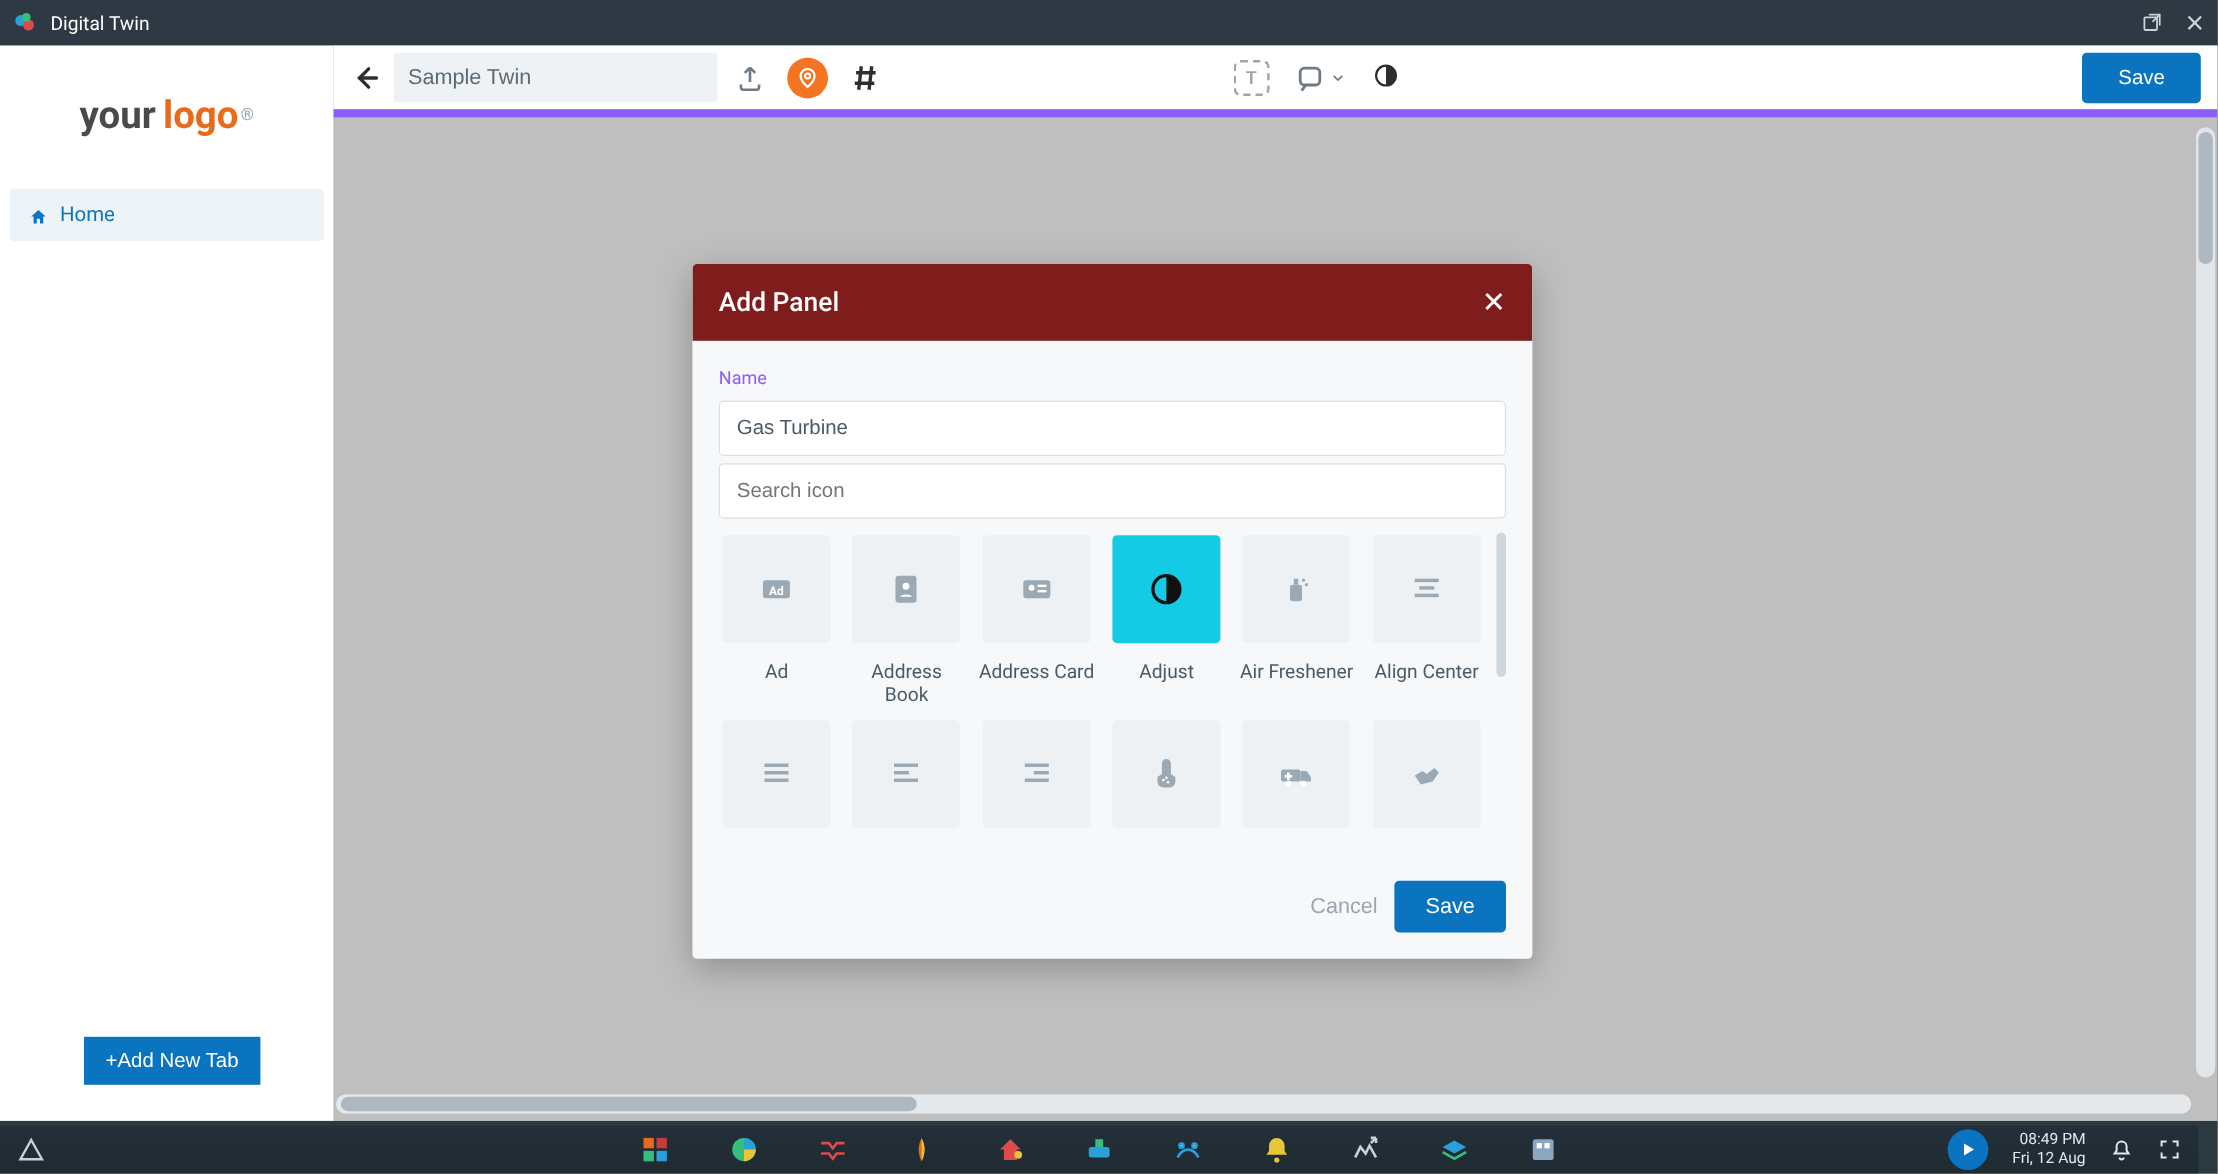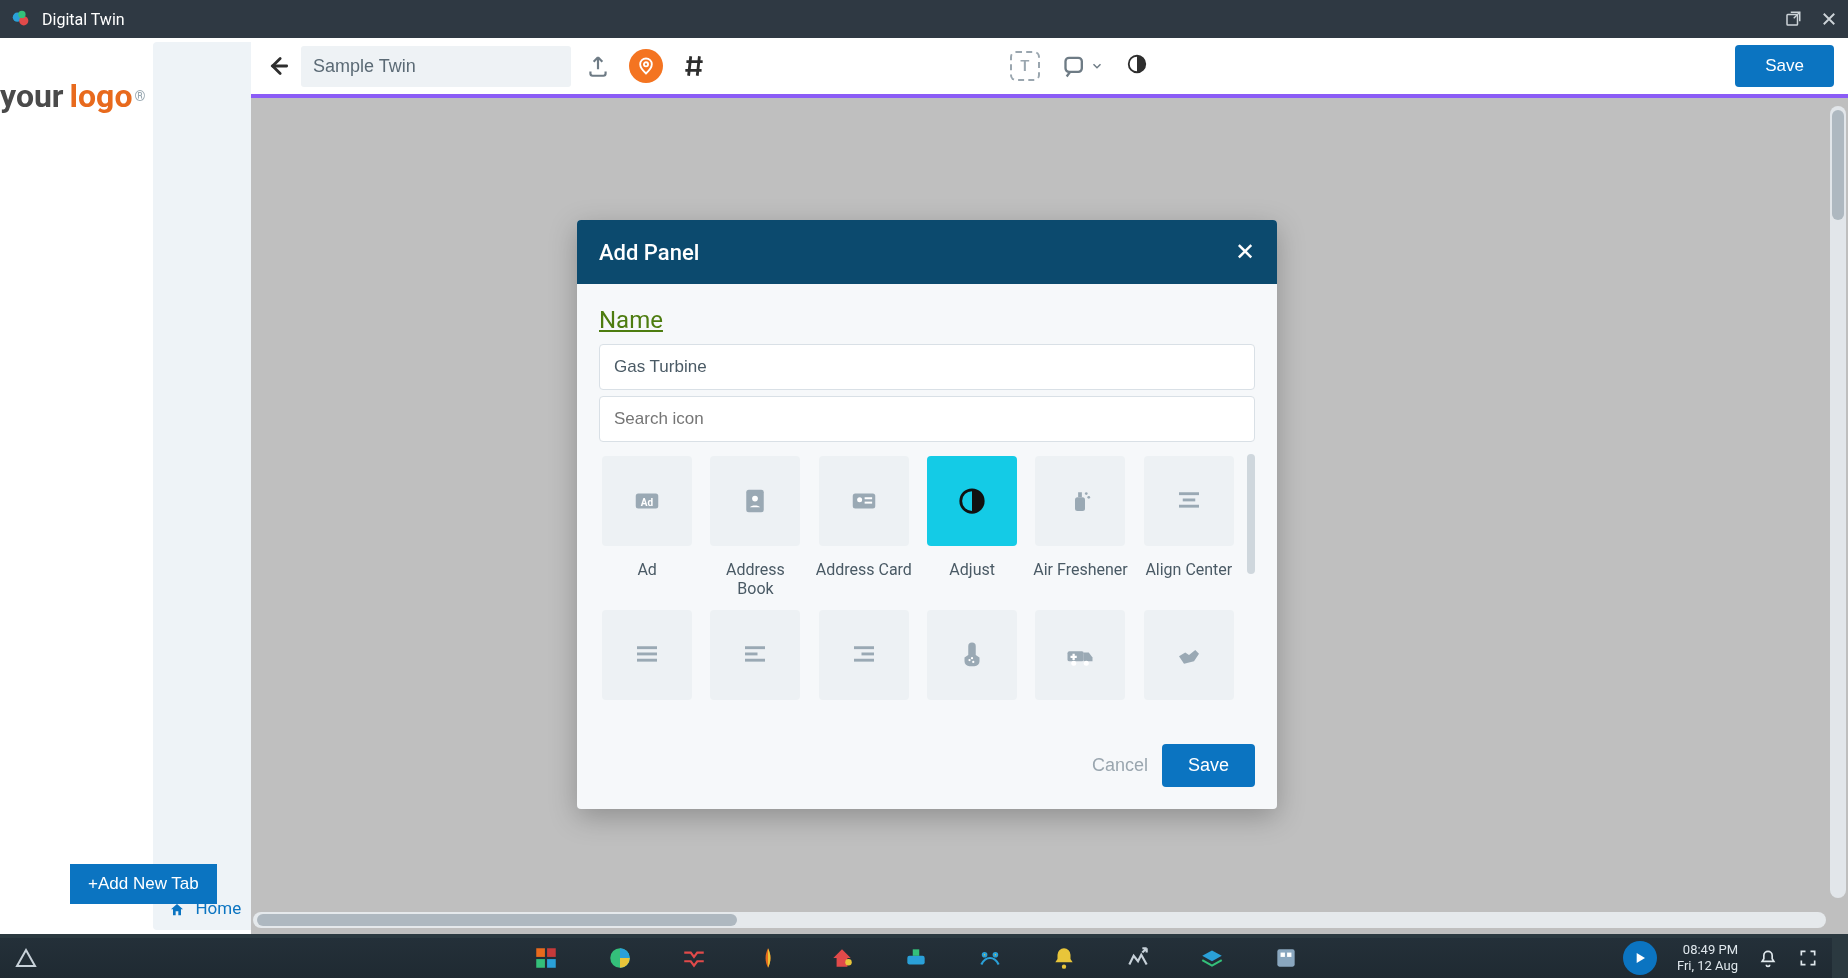--- a/index.html
+++ b/index.html
@@ -30,23 +30,24 @@
   
   .app {
     position: absolute;
     top: 38px; left: 0; right: 0; bottom: 44px;
     background: #bfbfbf;
     display: flex;
   }
 
   
   .sidebar {
-    width: 251px;
+    width: 278px;
     background: #fff;
     display: flex;
+    flex-direction: column;
     position: relative;
   }
   .sidebar .logo {
     height: 115px;
     display:flex; align-items:center; justify-content:center;
     font-size: 32px; font-weight:700;
     color:#4a4a4a;
   }
   .sidebar .logo .blue { color:#e86a1d; margin-left:6px; }
   .sidebar .logo .reg { font-size:14px; color:#9aa9b2; margin-left:2px; vertical-align: super; }
@@ -77,21 +78,21 @@
 
   
   .main { flex:1; display:flex; flex-direction:column; background:#bfbfbf; position:relative; }
   .topbar {
     height: 60px;
     background: #fff;
     display:flex;
     align-items:center;
     padding: 0 14px;
     gap: 10px;
-    border-bottom:4px solid #8b5cf6;
+    border-bottom:7px solid #8b5cf6;
   }
   .topbar .back { width:26px; height:26px; color:#2e2e2e; cursor:pointer; }
   .title-input {
     width: 270px;
     background:#eef2f5;
     border:none;
     padding:10px 12px;
     font-size:18px;
     color:#5b6a75;
     border-radius:3px;
@@ -131,29 +132,29 @@
     position:absolute;
     left: 577px; top: 182px;
     width: 700px;
     background:#f6f8fa;
     border-radius:4px;
     box-shadow: 0 8px 28px rgba(0,0,0,.25);
     overflow:hidden;
     display:flex; flex-direction:column;
   }
   .modal-header {
-    background:#0c4a6e;
+    background:#7f1d1d;
     color:#fff;
     padding:18px 22px;
     display:flex; align-items:center;
     font-size:22px; font-weight:500;
   }
   .modal-header .close { margin-left:auto; font-size:24px; cursor:pointer; }
   .modal-body { padding: 22px 22px 10px; }
-  .field-label { font-size:24px; color:#4d7c0f; margin-bottom:10px;text-decoration:underline; }
+  .field-label { font-size:15px; color:#8b5cf6; margin-bottom:10px; }
   .text-field {
     width:100%; padding:12px 14px; font-size:17px;
     border:1px solid #d9e0e6; border-radius:4px; color:#4a5a65;
     background:#fff; margin-bottom:6px;
   }
 
   .icon-scroll {
     position:relative;
     height: 268px;
     overflow:hidden;

